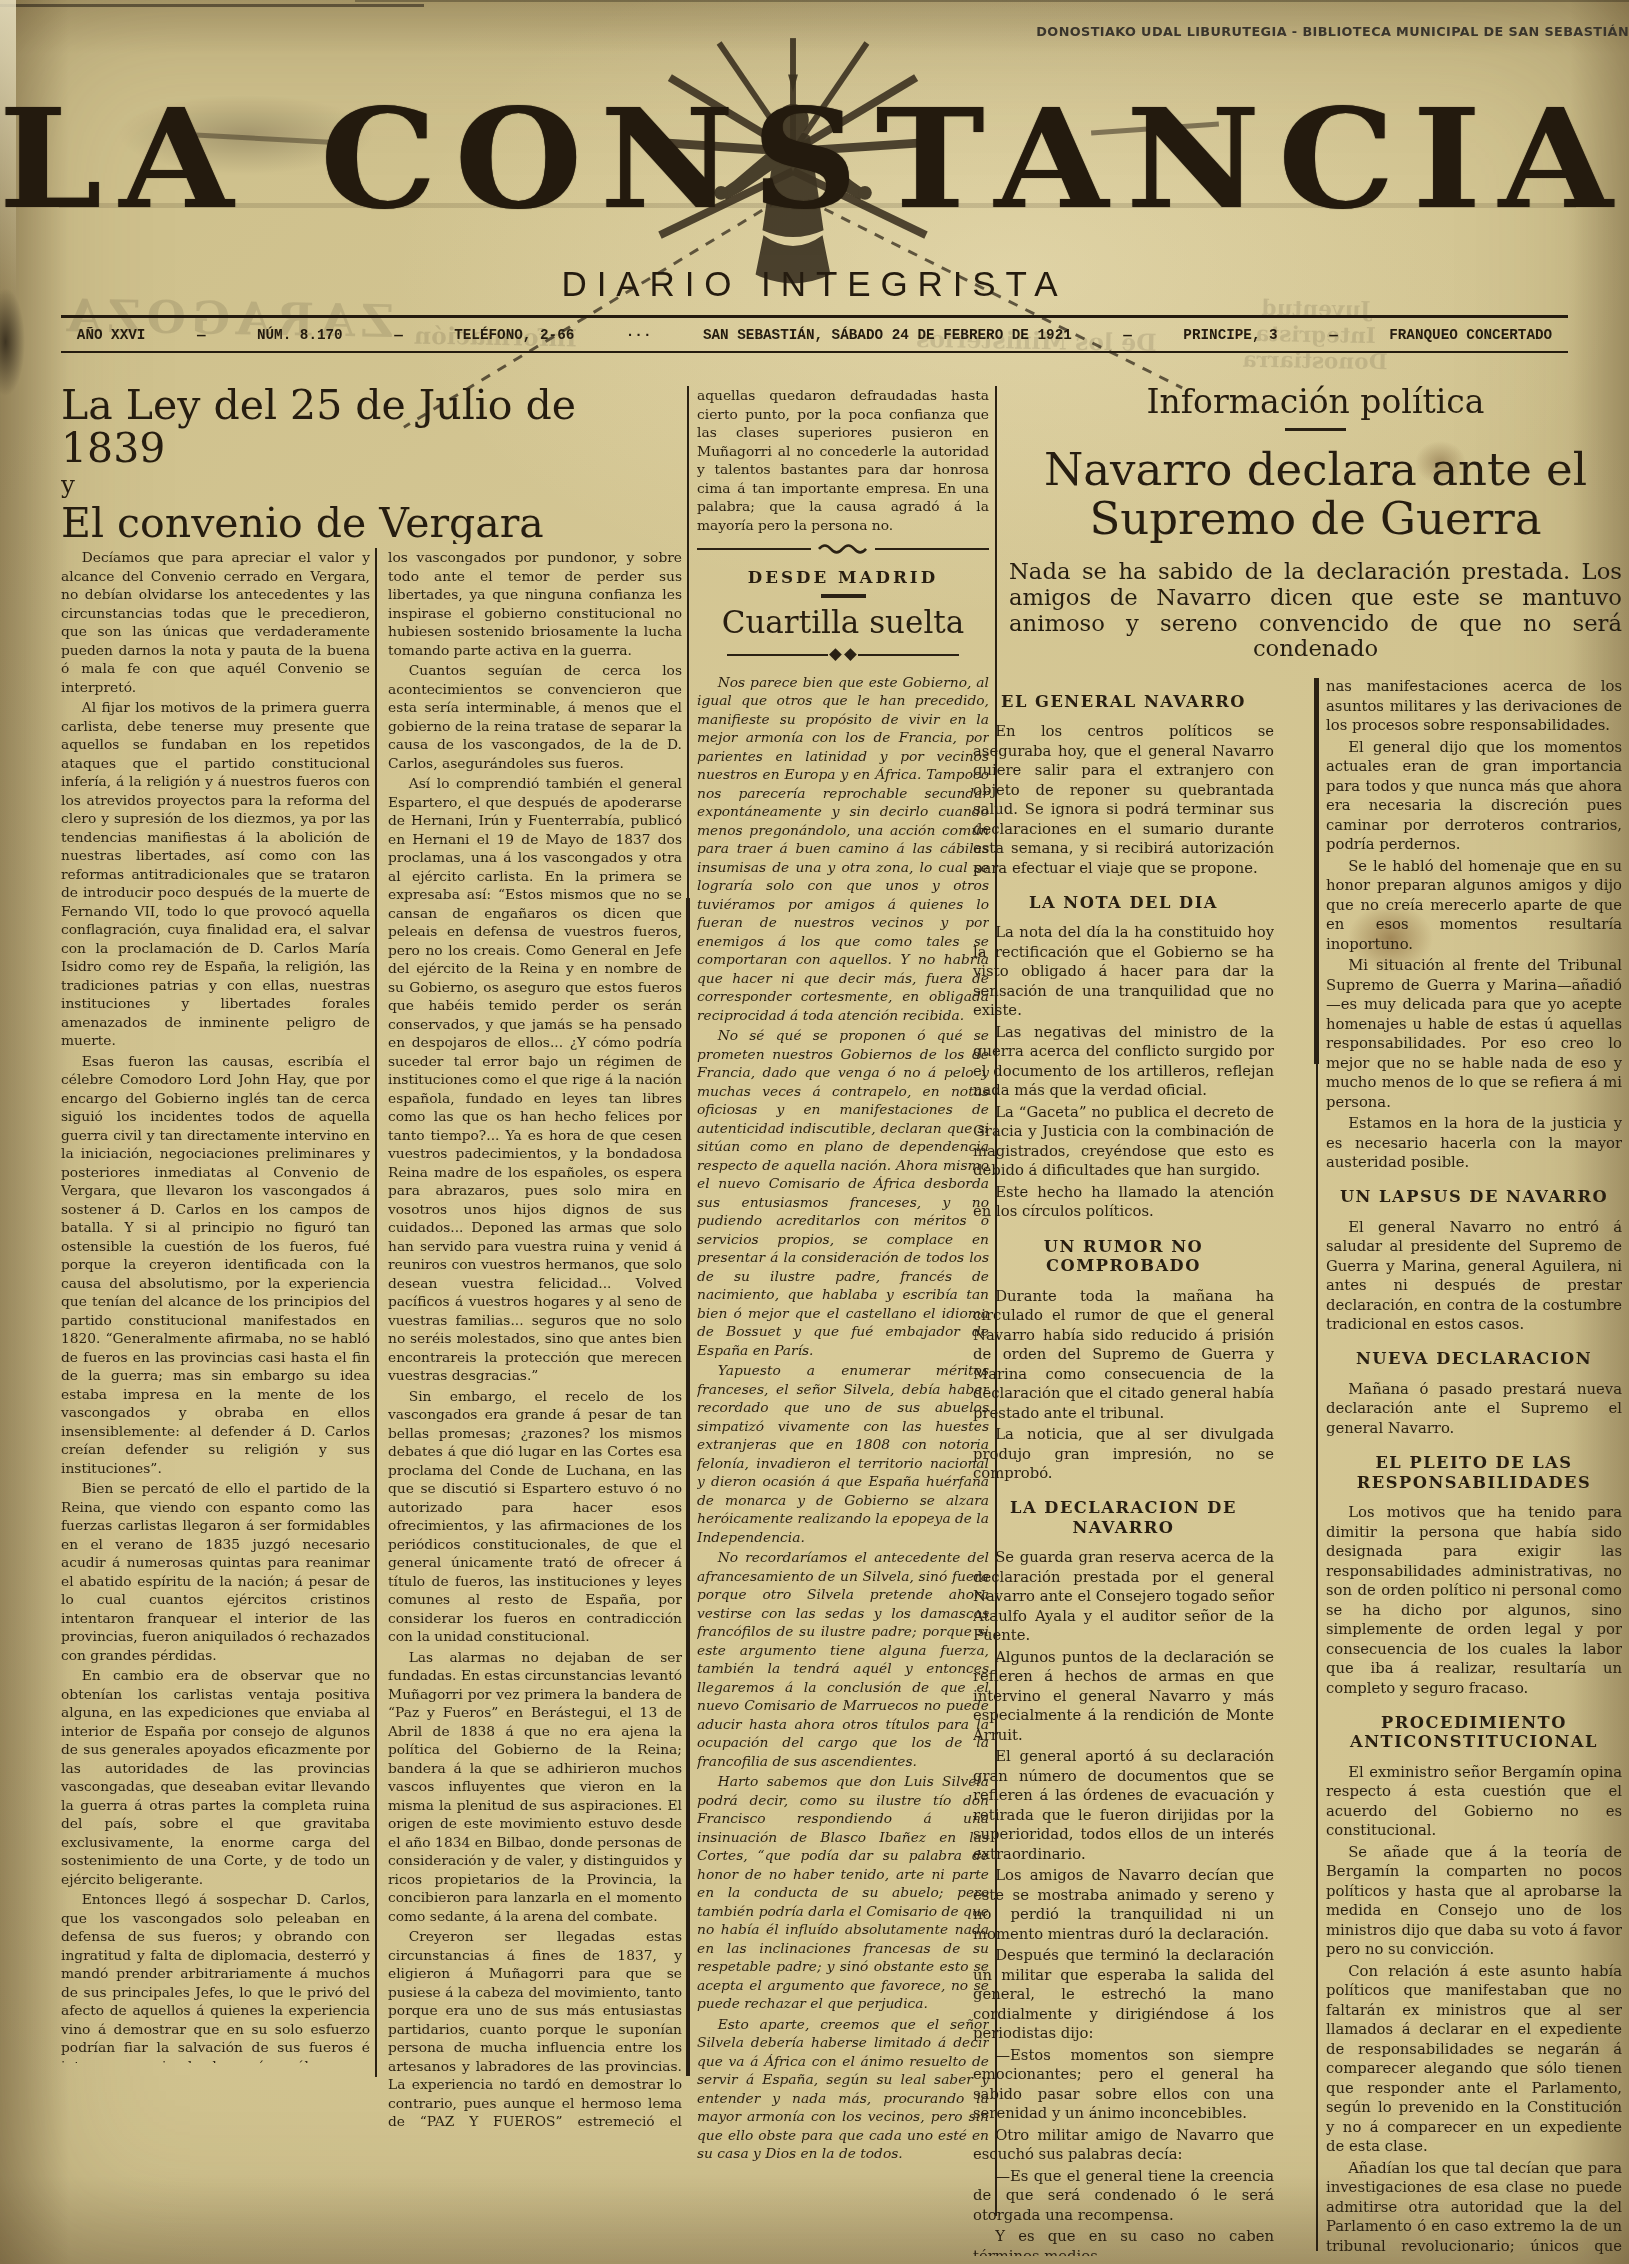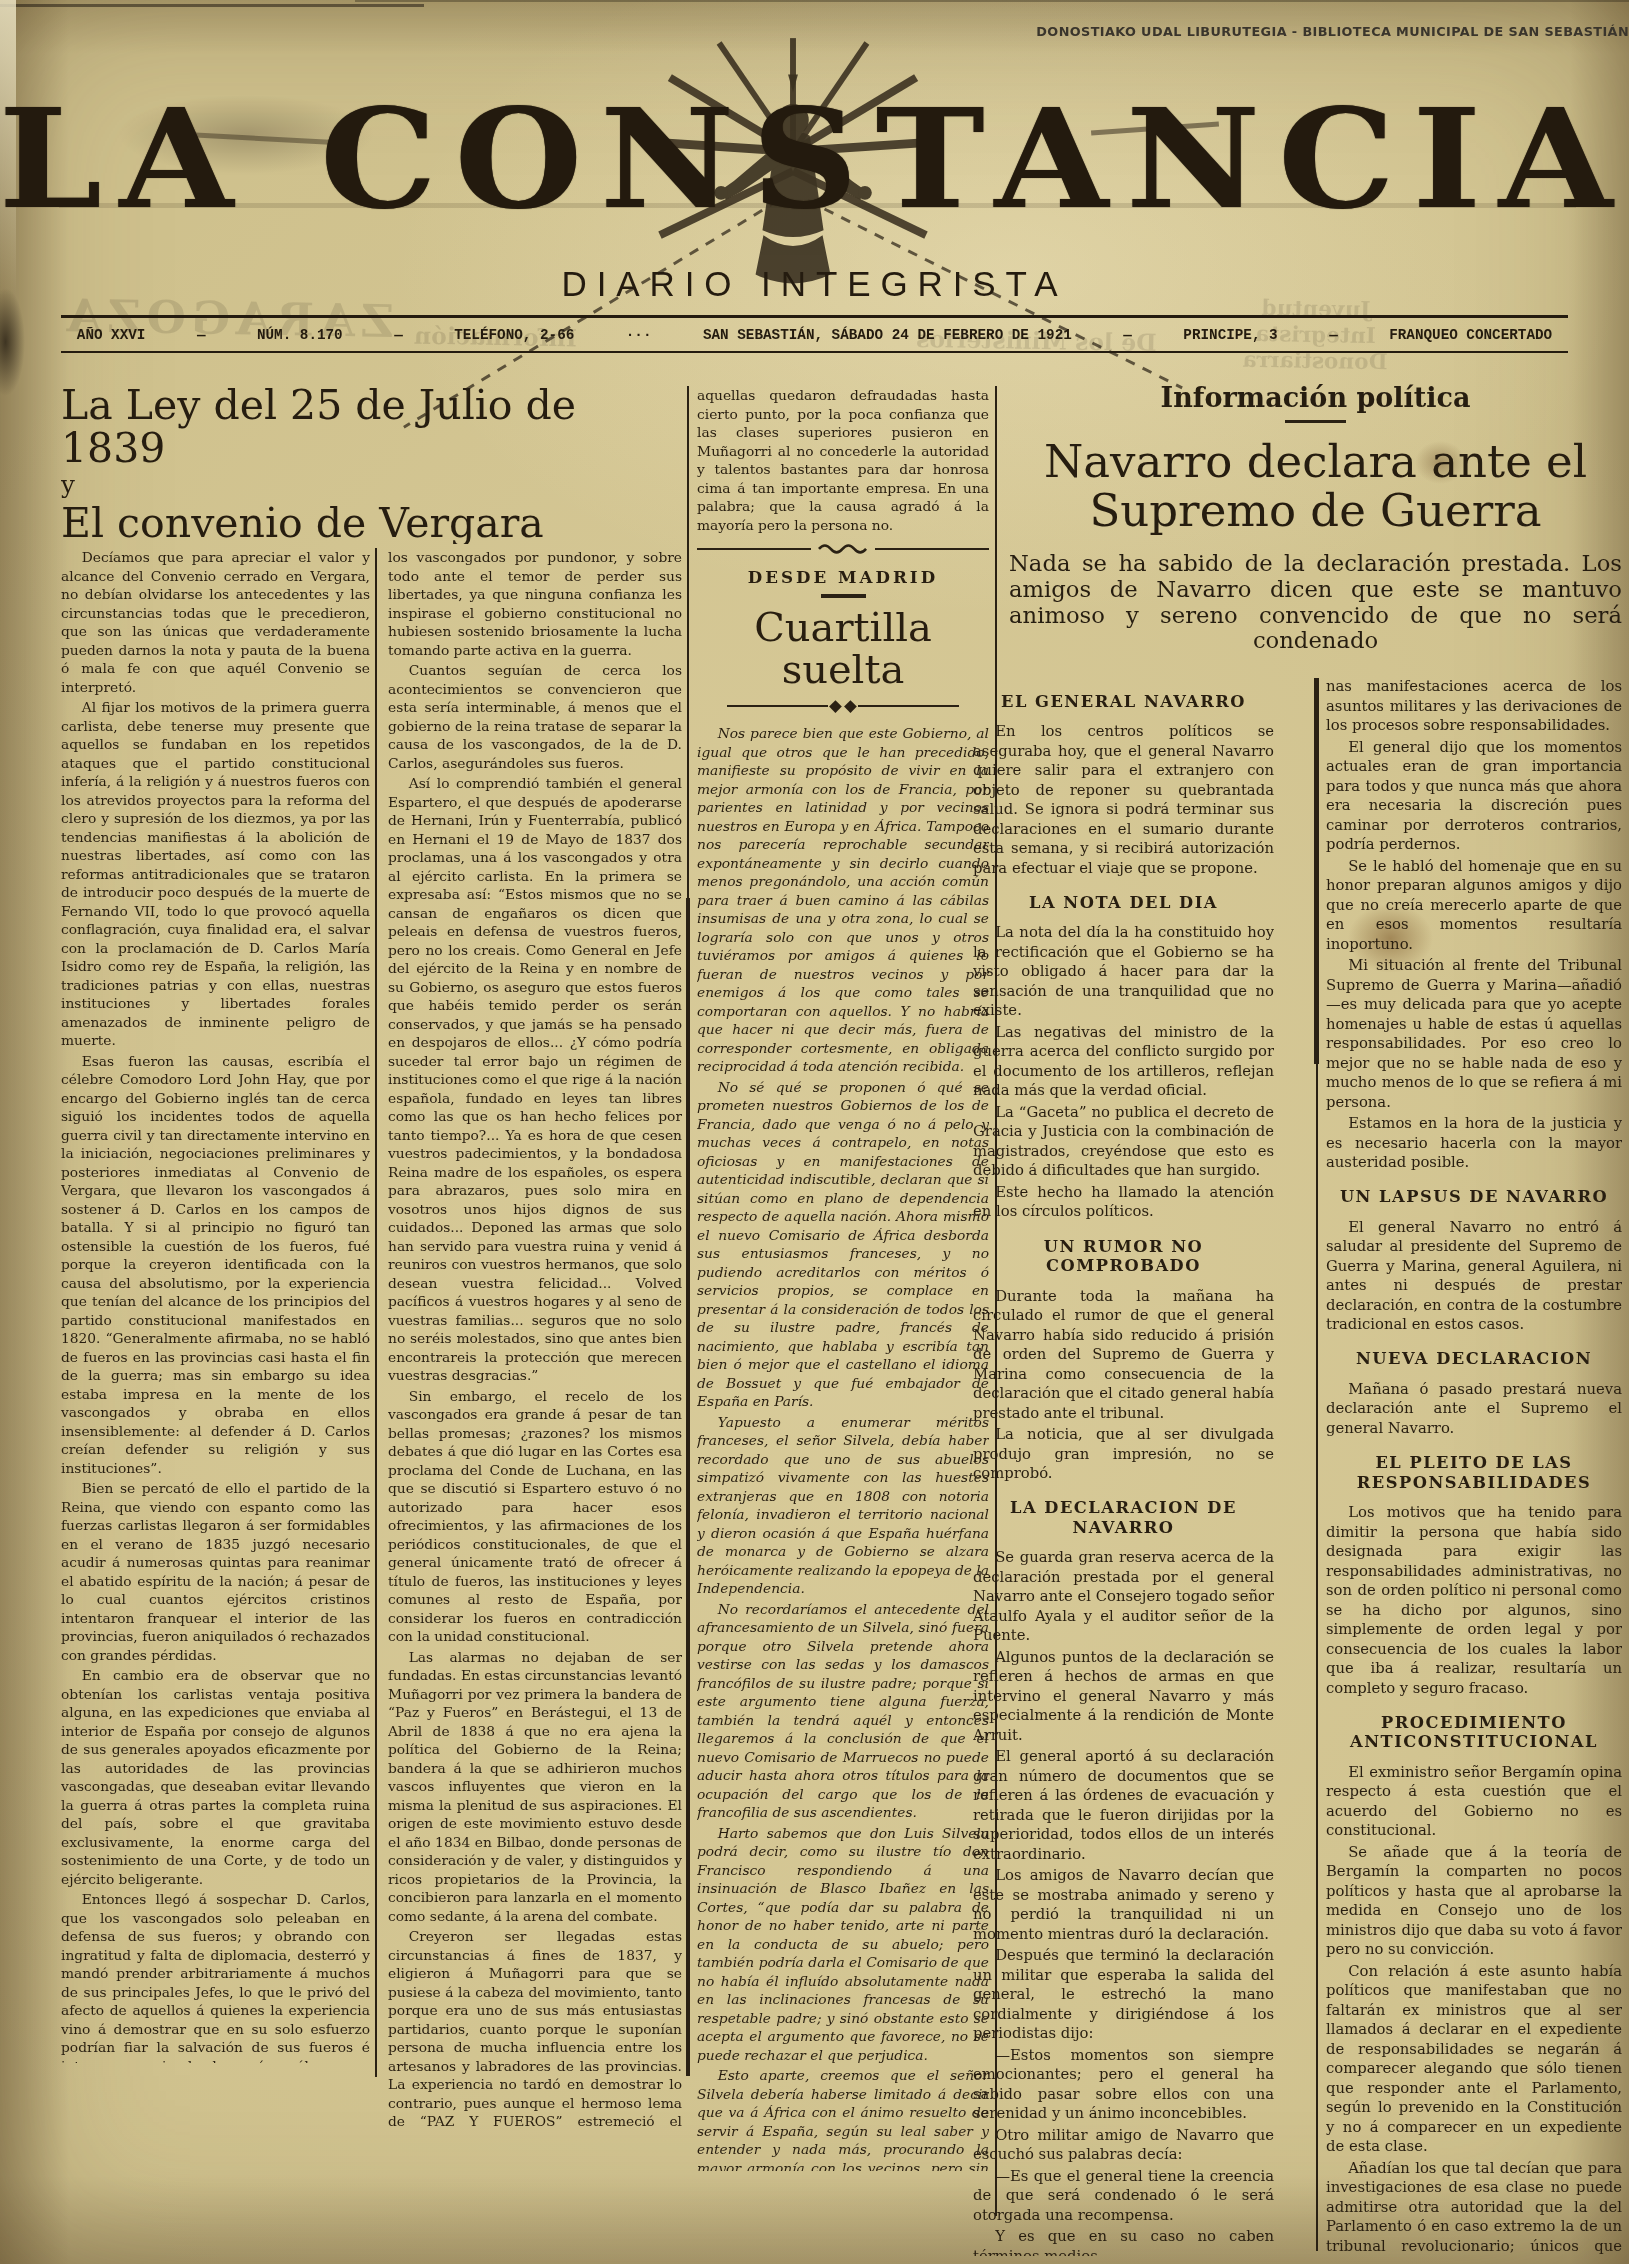--- a/index.html
+++ b/index.html
@@ -77,27 +77,27 @@
   .left-head{left:61px;top:384px;width:623px;height:160px;text-align:left;overflow:hidden;}
   .left-head .l1{font-size:41px;line-height:1.05;}
   .left-head .l2{font-size:24.6px;line-height:1.25;}
   .left-head .l3{font-size:41px;line-height:1.1;}
   .sep-line{display:flex;align-items:center;justify-content:center;margin-top:9.9px;}
   .sep-line .bar{flex:1;height:2px;background:#2a2114;}
   .sep-line svg{margin:0 5.9px;}
   
   .kicker{margin-top:13.8px;text-align:center;font-size:16.7px;font-weight:bold;letter-spacing:3px;}
   .kicker-dash{width:45px;height:3.9px;background:#2a2114;margin:7.9px auto 2px;}
-  .mid-headline{text-align:center;font-size:40px;line-height:1.05;margin-top:7.9px;}
+  .mid-headline{text-align:center;font-size:31px;line-height:1.05;margin-top:7.9px;}
   .mid-rule{display:flex;align-items:center;justify-content:center;margin:11.8px 29.6px 13.8px;}
   .mid-rule .bar{flex:1;height:2px;background:#2a2114;}
   .diamond{width:8.9px;height:8.9px;background:#2a2114;transform:rotate(45deg);margin:0 3px;}
   
   .right-head{left:1007px;top:382px;width:617px;height:288px;text-align:center;overflow:hidden;}
-  .section-label{font-size:27px;font-weight:bold;}
+  .section-label{font-size:33px;}
   .section-rule{width:61px;height:3px;background:#2a2114;margin:6.9px auto 13.8px;}
   .right-headline{font-size:45px;line-height:1.1;}
   .right-subhead{margin-top:15.8px;font-size:22.7px;line-height:25.6px;text-align:justify;text-align-last:center;padding:0 2px;}
 </style>
 </head>
 <body>
 
 <div class="page">
 
   <div class="abs scratch1"></div>

